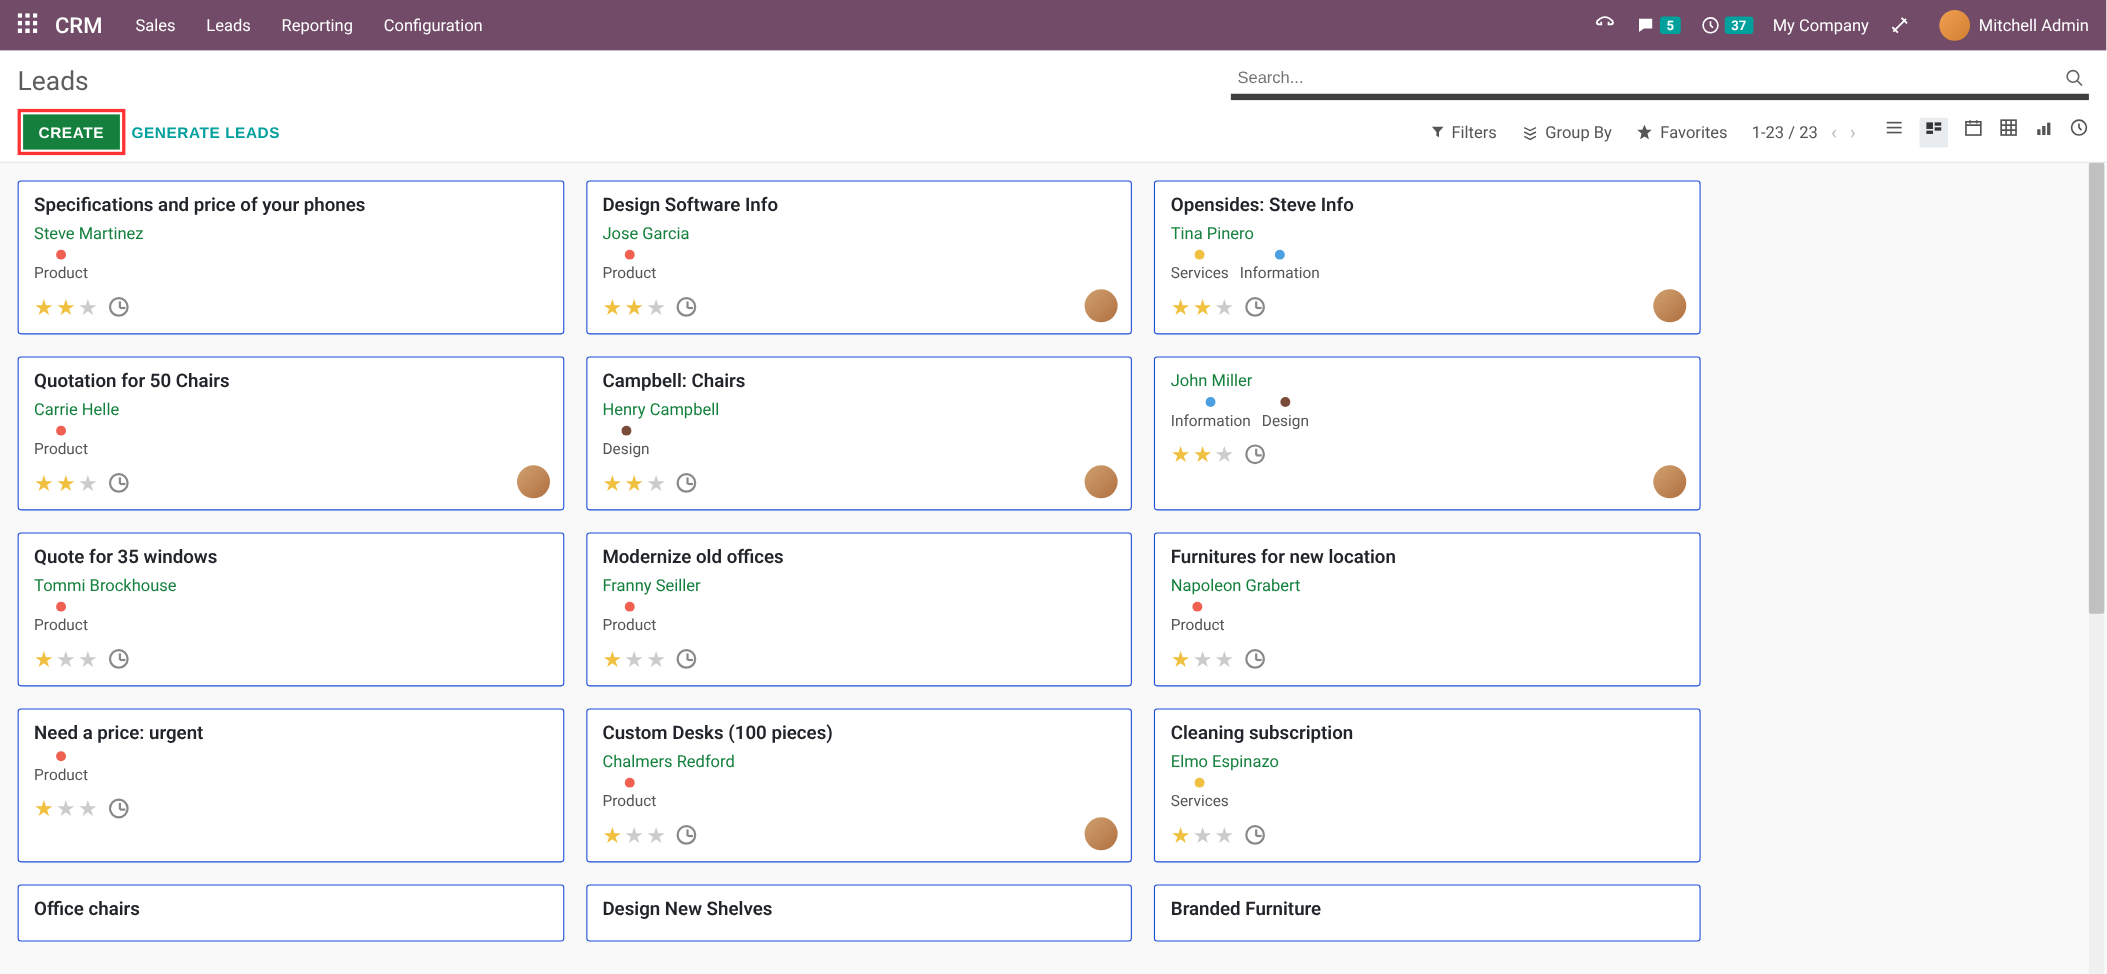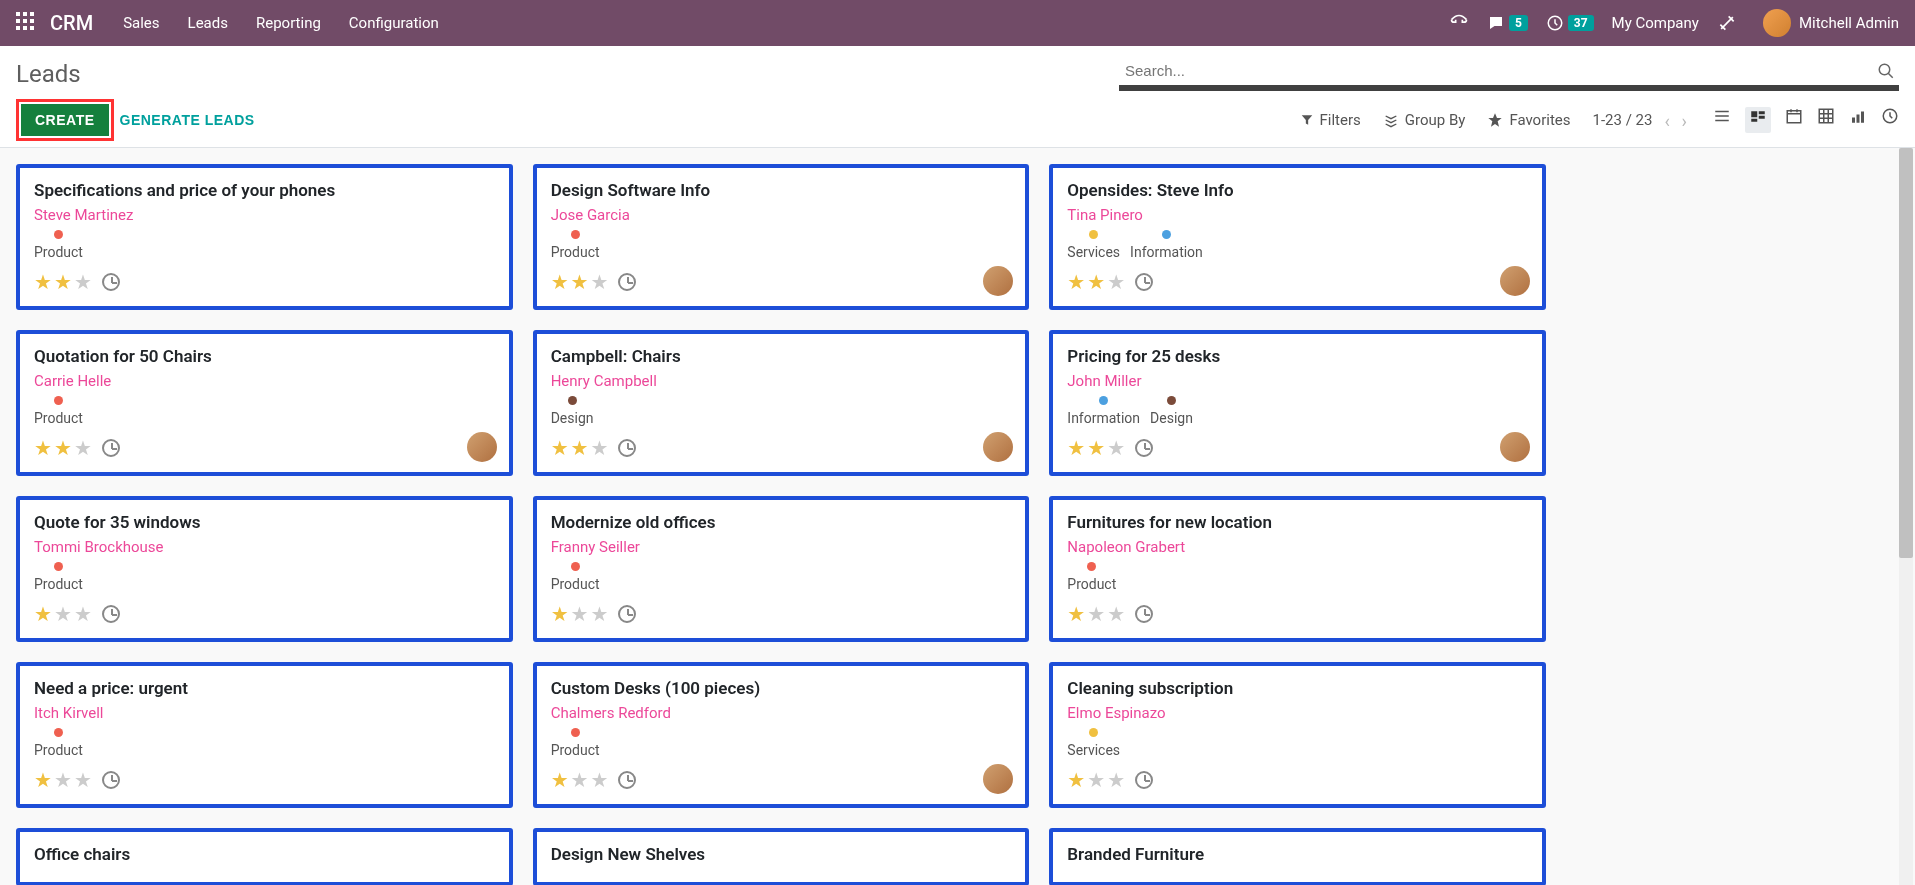--- a/index.html
+++ b/index.html
@@ -36,23 +36,23 @@
 .cp-right { margin-left: auto; display: flex; align-items: center; gap: 22px; }
 .fbtn { display: flex; align-items: center; gap: 6px; color: #555; font-size: 15px; cursor: pointer; }
 .pager { color: #555; font-size: 15px; display:flex; align-items:center; gap:8px;}
 .pager-arrows span { color:#bbb; margin: 0 4px; font-size:18px; cursor:pointer;}
 .view-switch { display: flex; gap: 14px; color: #555; font-size: 18px; }
 .view-switch span { cursor: pointer; }
 .view-switch .active { color:#333; background:#e9ecef; padding:2px 4px; border-radius:2px;}
 
 .kanban-area { padding: 16px; height: calc(100vh - 140px); overflow: auto; position: relative; }
 .kgrid { display: grid; grid-template-columns: repeat(3, 1fr); gap: 20px; max-width: 1530px; }
-.card { background: white; border: 4px solid #1d4ed8; border-radius: 3px; padding: 12px 14px; position: relative; min-height: 118px; }
+.card { background: white; border: 1px solid #1d4ed8; border-radius: 3px; padding: 12px 14px; position: relative; min-height: 118px; }
 .card-title { font-size: 17px; font-weight: 600; color: #212529; margin-bottom: 6px; }
-.card-contact { font-size: 15px; color: #ec4899; margin-bottom: 6px; }
+.card-contact { font-size: 15px; color: #15803d; margin-bottom: 6px; }
 .card-tags { display: flex; gap: 10px; align-items: center; margin-bottom: 10px; font-size: 14px; color: #555; }
 .tag { display: flex; align-items: center; gap: 5px; flex-direction: column; }
 .dot { width: 9px; height: 9px; border-radius: 50%; display: inline-block; }
 .dot-red { background: #ef6050; }
 .dot-yellow { background: #f0c040; }
 .dot-blue { background: #4ca0e0; }
 .dot-brown { background: #7b4b3a; }
 .card-footer { display: flex; align-items: center; }
 .stars { display: flex; gap: 2px; margin-right: 10px; }
 .star { font-size: 20px; color: #ccc; cursor: pointer; }
@@ -297,21 +297,20 @@
           <div class="stars">
             <span class="star filled">★</span>
             <span class="star filled">★</span>
             <span class="star">★</span>
           </div>
           <span class="clock"></span>
         </div>
         <div class="card-avatar"></div>
       </div>
       <div class="card">
-        <div class="card-title">Pricing for 25 desks</div>
         <div class="card-contact">John Miller</div>
         <div class="card-tags">
           <span class="tag">
             <span class="dot dot-blue"></span>
             <span>Information</span>
           </span>
           <span class="tag">
             <span class="dot dot-brown"></span>
             <span>Design</span>
           </span>
@@ -375,21 +374,20 @@
           <div class="stars">
             <span class="star filled">★</span>
             <span class="star">★</span>
             <span class="star">★</span>
           </div>
           <span class="clock"></span>
         </div>
       </div>
       <div class="card">
         <div class="card-title">Need a price: urgent</div>
-        <div class="card-contact">Itch Kirvell</div>
         <div class="card-tags">
           <span class="tag">
             <span class="dot dot-red"></span>
             <span>Product</span>
           </span>
         </div>
         <div class="card-footer">
           <div class="stars">
             <span class="star filled">★</span>
             <span class="star">★</span>

